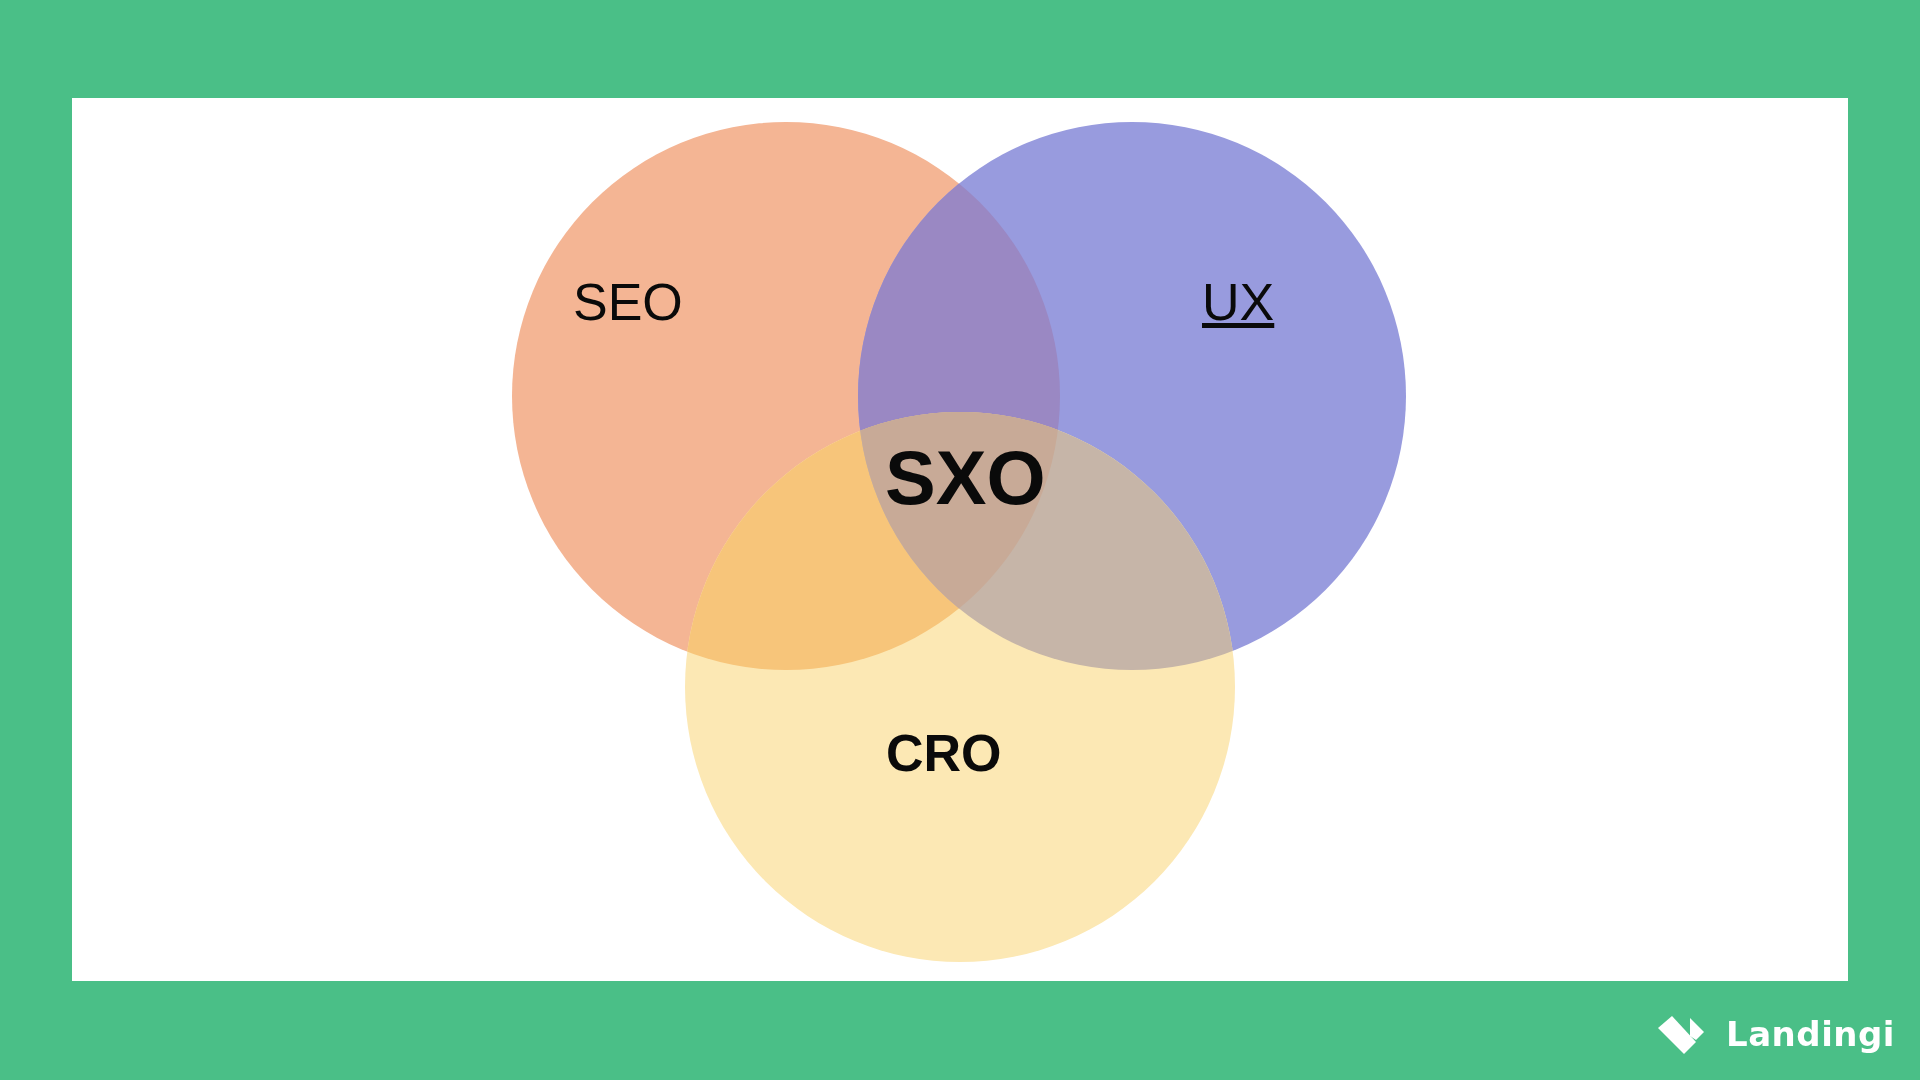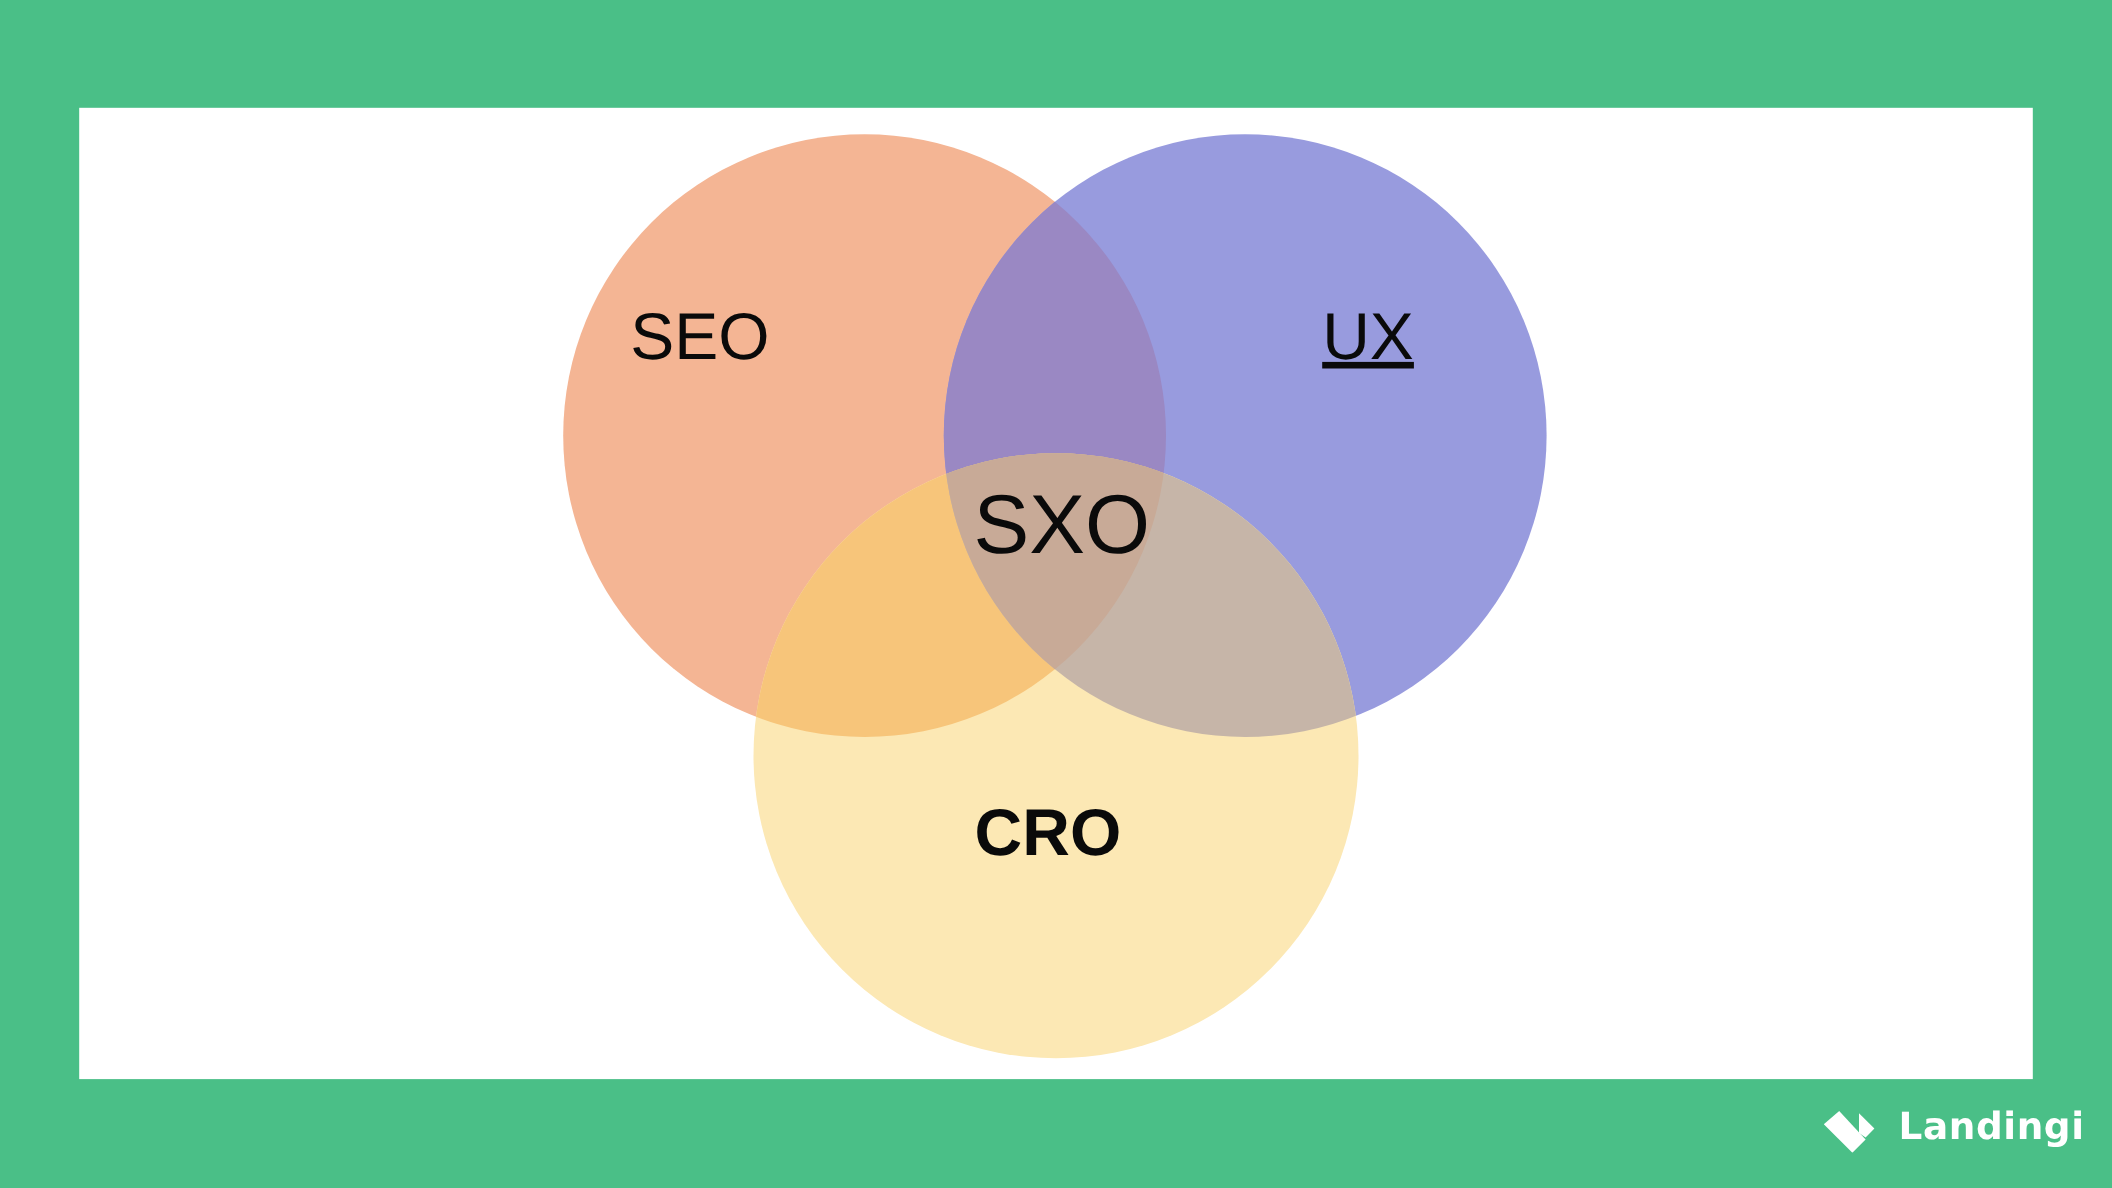--- a/index.html
+++ b/index.html
@@ -1,21 +1,21 @@
 <!DOCTYPE html>
 <html><head>
 <meta charset="utf-8">
 <style>
   html, body { margin: 0; padding: 0; }
   body { width: 1920px; height: 1080px; background: #4abf87; position: relative; overflow: hidden; font-family: "Liberation Sans", sans-serif; }
   .panel { position: absolute; left: 72px; top: 98px; width: 1776px; height: 883px; background: #ffffff; }
   svg.venn { position: absolute; left: 0; top: 0; }
-  .label { position: absolute; color: #0a0a0a; font-family: "Liberation Sans", sans-serif; font-size: 60px; line-height: 1; white-space: nowrap; }
-  .label.bold { font-weight: normal; font-size: 76px; }
-  .brand { position: absolute; left: 1656px; top: 1004px; height: 50px; display: flex; align-items: flex-start; gap: 14px; color: #ffffff; }
+  .label { position: absolute; color: #0a0a0a; font-family: "Liberation Sans", sans-serif; font-size: 52px; line-height: 1; white-space: nowrap; }
+  .label.bold { font-weight: bold; font-size: 76px; }
+  .brand { position: absolute; left: 1656px; top: 1004px; height: 50px; display: flex; align-items: flex-end; gap: 14px; color: #ffffff; }
   .brand-text { font-family: "DejaVu Sans", sans-serif; font-weight: bold; font-size: 34px; letter-spacing: 0.5px; }
 </style>
 </head>
 <body>
 
 <div class="panel"></div>
 
 <svg class="venn" width="1920" height="1080">
   <defs>
     <clipPath id="clipSeo">

